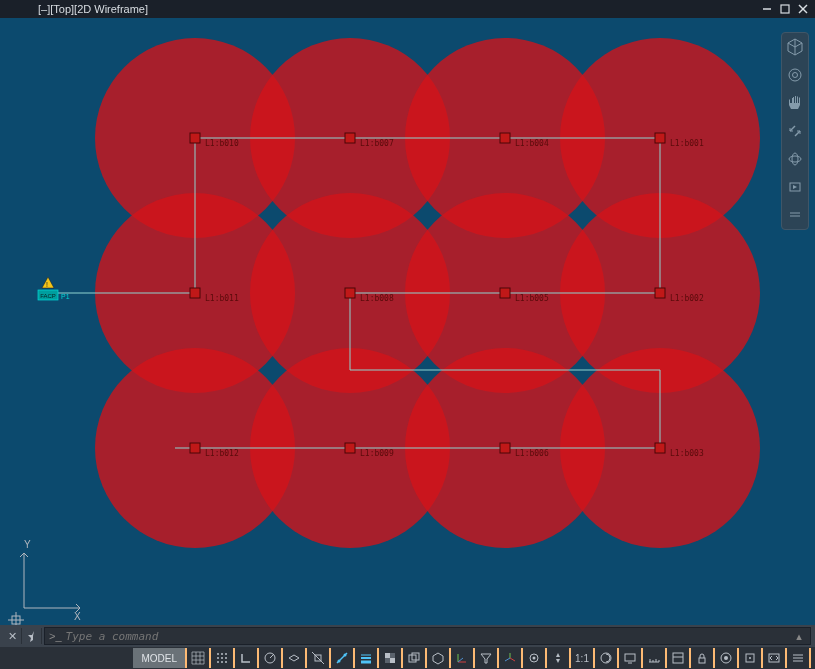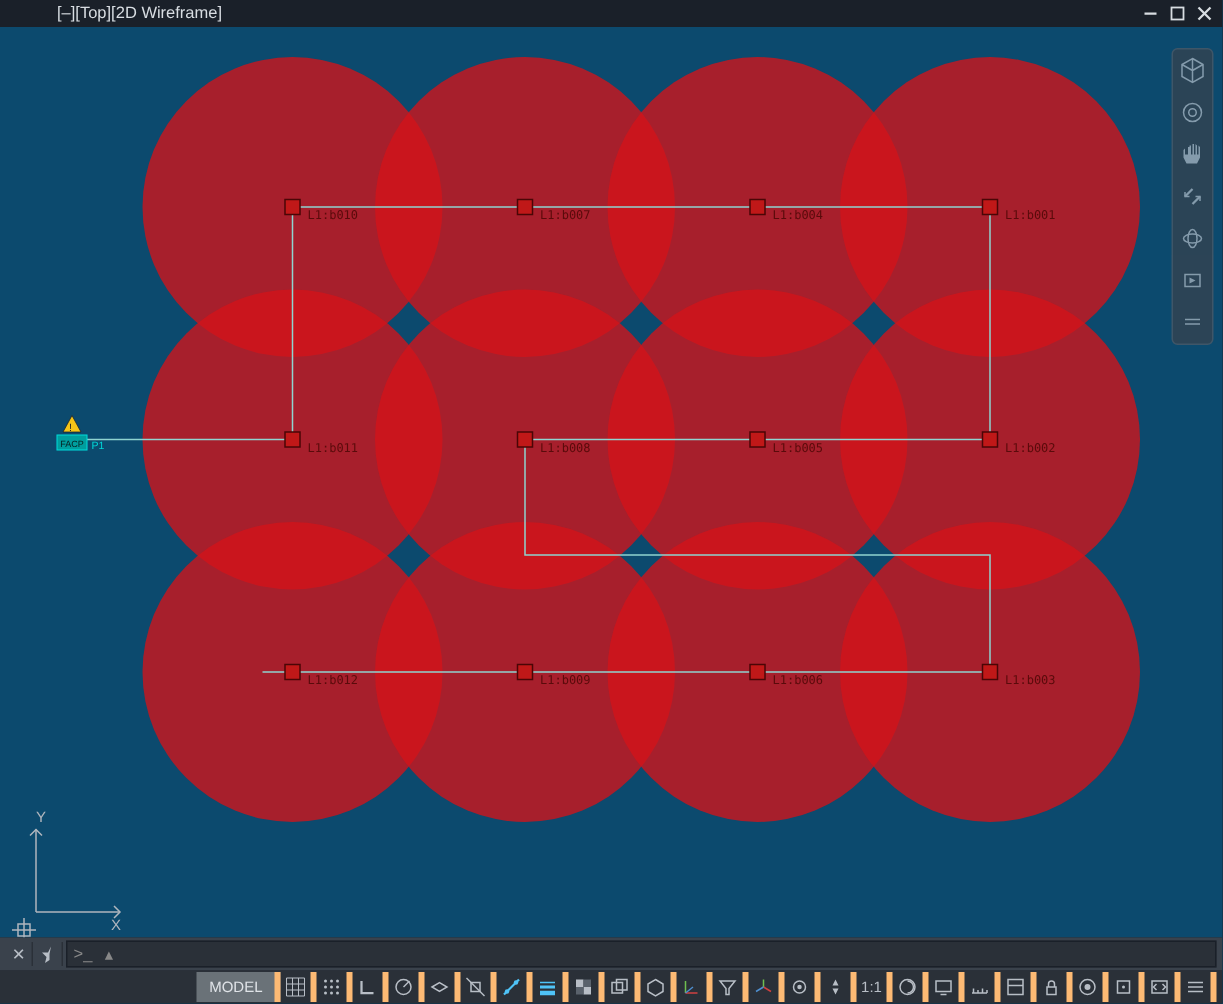--- a/index.html
+++ b/index.html
@@ -88,21 +88,21 @@
 }
 .status-spacer { flex: 1; }
 .status-item {
   display: flex;
   align-items: center;
   justify-content: center;
   height: 20px;
   min-width: 24px;
   color: #b8bec6;
   padding: 0 3px;
-  border-right: 4px solid #fdba74;
+  border-right: 2px solid #fdba74;
 }
 .status-item.model { background: #6a7278; color: #e0e4e8; padding: 0 8px; font-size: 10px; }
 .status-item.active { color: #4fc3f7; }
 .status-item.ratio { font-size: 10px; }
 </style>
 </head>
 <body>
 
 <div class="titlebar">
   <span>[–][Top][2D Wireframe]</span>
@@ -259,20 +259,21 @@
 
 <div class="cmd-row">
   <div class="cmd-tab">✕</div>
   <div class="cmd-tab">
     <svg width="12" height="12">
         <path d="M7 1L5 5L1 5L4 8L3 12L6 10L6 6Z" fill="#b8bec6"></path>
       </svg>
   </div>
   <div class="cmd-input-wrap">
     <span class="cmd-prompt">&gt;_</span>
+    <input class="cmd-input" placeholder="Type a command" style="">
     <span class="cmd-arrow">▴</span>
   </div>
 </div>
 
 <div class="statusbar">
   <div class="status-spacer"></div>
   <div class="status-item model">MODEL</div>
   <div class="status-item">
     <svg width="14" height="14">
         <path d="M1 1H13M1 5H13M1 9H13M1 13H13M1 1V13M5 1V13M9 1V13M13 1V13" stroke="#b8bec6" stroke-width="0.7"></path>

